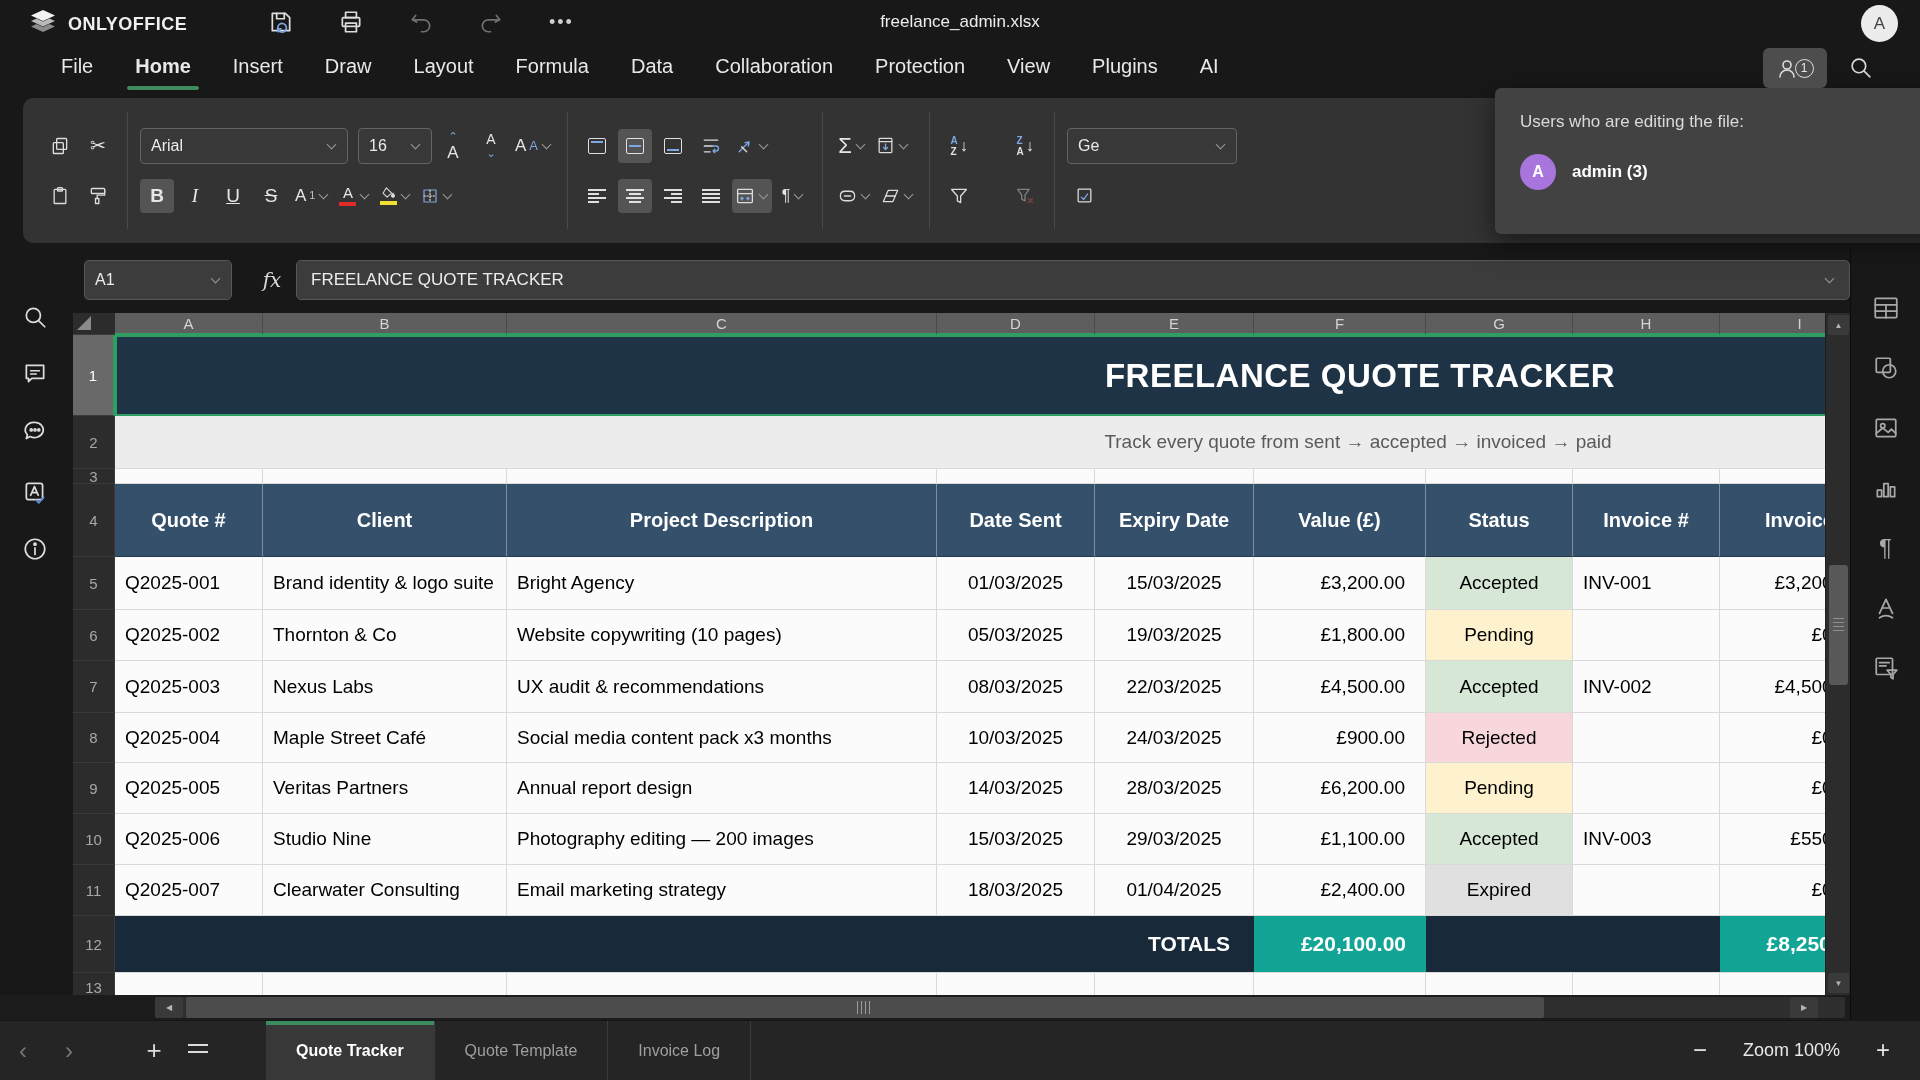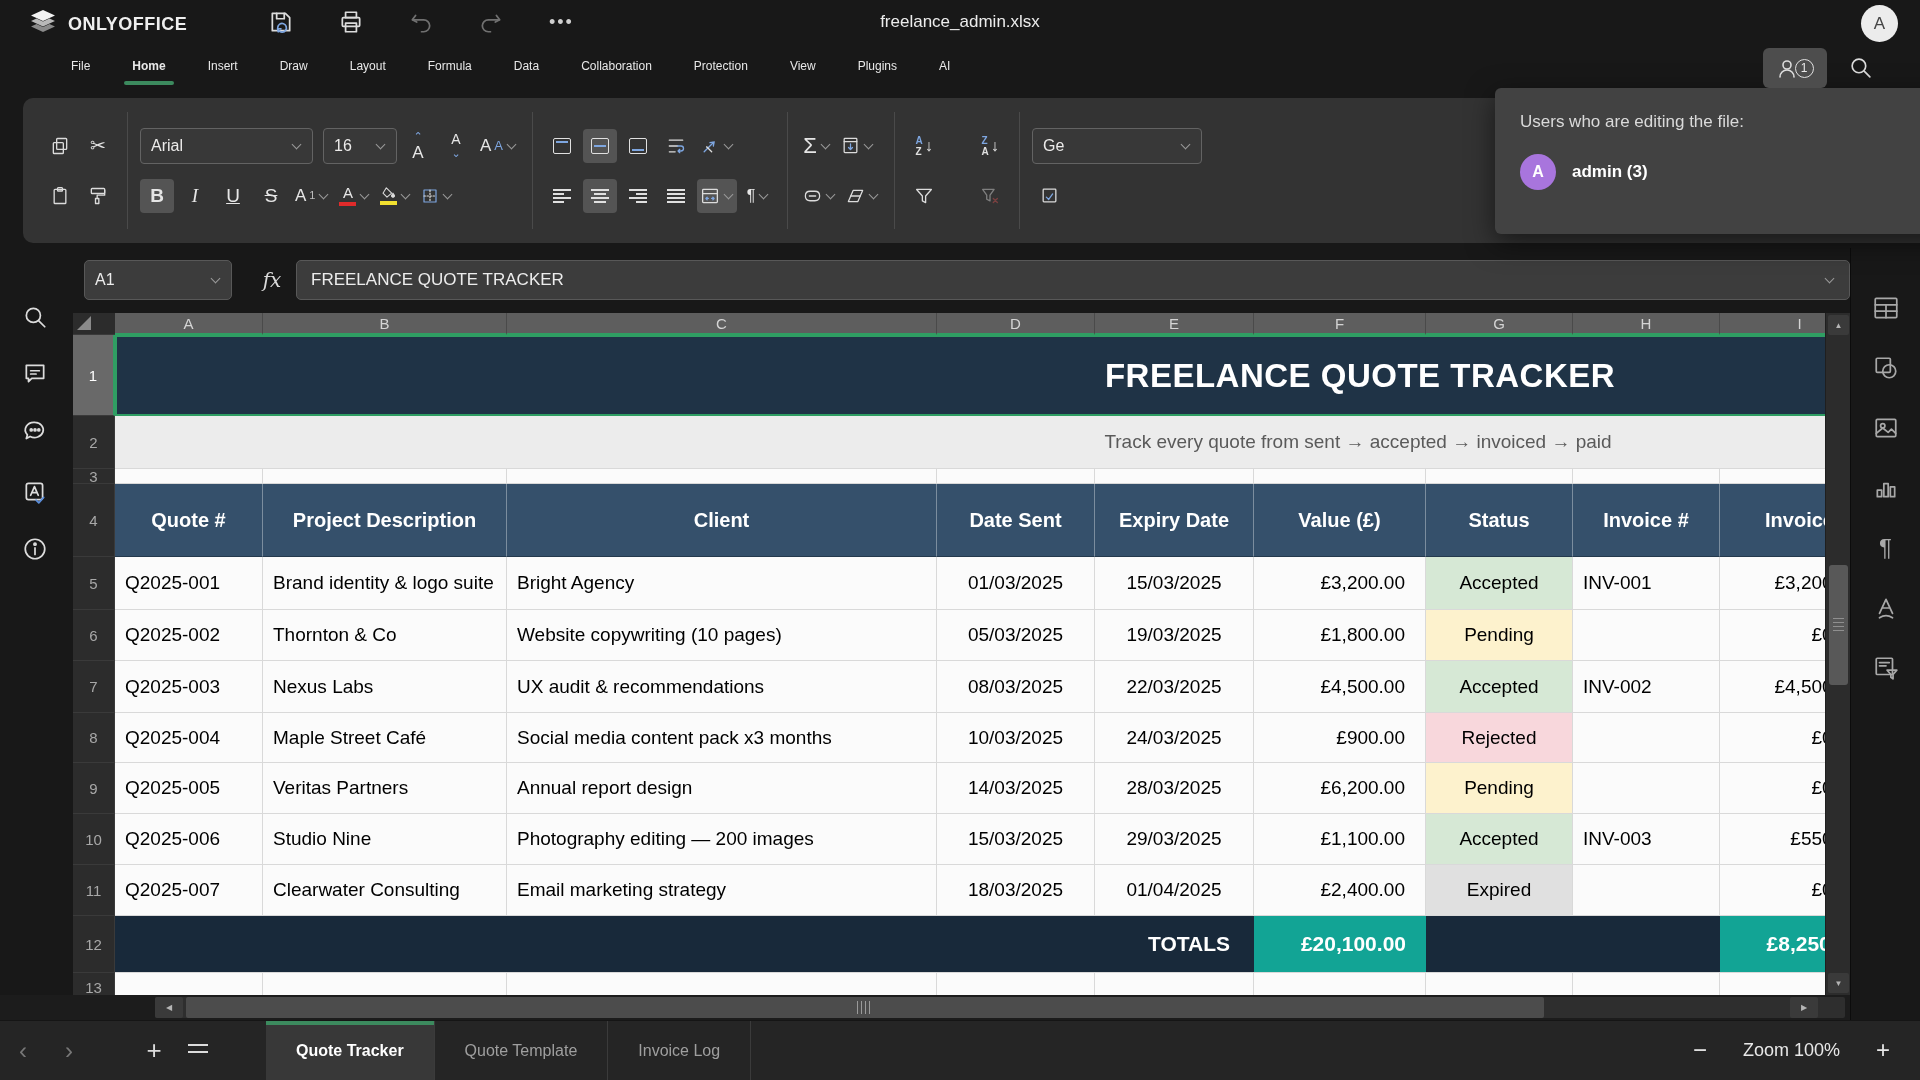--- a/index.html
+++ b/index.html
@@ -16,22 +16,22 @@
   .qbar{display:flex;align-items:center;gap:42px;margin-left:80px}
   .qbtn{width:28px;height:28px;display:flex;align-items:center;justify-content:center}
   .more-dots{font-size:18px;letter-spacing:2px;color:#cfcfcf}
   .doc-title{position:absolute;left:0;right:0;top:0;height:44px;display:flex;align-items:center;
              justify-content:center;font-size:17px;color:#ececec;pointer-events:none}
   .avatar{position:absolute;right:22px;top:5px;width:37px;height:37px;border-radius:50%;
           background:#ececec;color:#444;display:flex;align-items:center;justify-content:center;
           font-size:17px}
 
   
-  .menu{position:absolute;left:14px;top:44px;right:0;height:44px;display:flex;align-items:center;
-        padding-left:55px;gap:38px;font-size:12px;color:#e8e8e8}
+  .menu{position:absolute;left:4px;top:44px;right:0;height:44px;display:flex;align-items:center;
+        padding-left:55px;gap:38px;font-size:20px;color:#e8e8e8}
   .mtab{position:relative;padding:10px 2px}
   .mtab.active{font-weight:bold}
   .mtab.active::after{content:"";position:absolute;left:-6px;right:-6px;bottom:-2px;height:4px;
         border-radius:2px;background:#3c8a5e}
   .users-btn{position:absolute;left:1763px;top:48px;width:64px;height:40px;background:#4d4d4d;
         border-radius:6px;display:flex;align-items:center;justify-content:center;gap:2px;z-index:41}
   .badge1{width:19px;height:19px;border-radius:50%;border:1.6px solid #e0e0e0;font-size:12px;
         display:flex;align-items:center;justify-content:center;color:#e8e8e8;margin-left:-8px;background:#4d4d4d}
   .search-top{position:absolute;left:1848px;top:55px}
 
@@ -264,21 +264,21 @@
               <rect x="9" y="15" width="4" height="6"></rect>
             </svg>
         </span>
       </div>
     </div>
 
     <div class="vdiv"></div>
 
     <div class="tgroup">
       <div class="trow">
-        <span class="combo" style="width:173px">
+        <span class="combo" style="width:208px">
           <span>Arial</span>
           <span class="sp"></span>
             <span class="chev"></span>
         </span>
         <span class="combo" style="width:74px;margin-left:6px">
           <span>16</span>
           <span class="sp"></span>
             <span class="chev"></span>
         </span>
         <span class="tb">
@@ -575,22 +575,22 @@
     <div class="c"></div>
       <div class="c"></div>
     <div class="c"></div>
       <div class="c"></div>
     <div class="c"></div>
       <div class="c"></div>
     <div class="c"></div>
 
     <div class="rh">4</div>
     <div class="th">Quote #</div>
+    <div class="th">Client</div>
     <div class="th">Project Description</div>
-    <div class="th">Client</div>
     <div class="th">Date Sent</div>
     <div class="th">Expiry Date</div>
     <div class="th">Value (£)</div>
     <div class="th">Status</div>
     <div class="th">Invoice #</div>
     <div class="th">Invoice</div>
 
     <div class="rh">5</div>
     <div class="c al">Q2025-001</div>
     <div class="c al">Brand identity &amp; logo suite</div>

